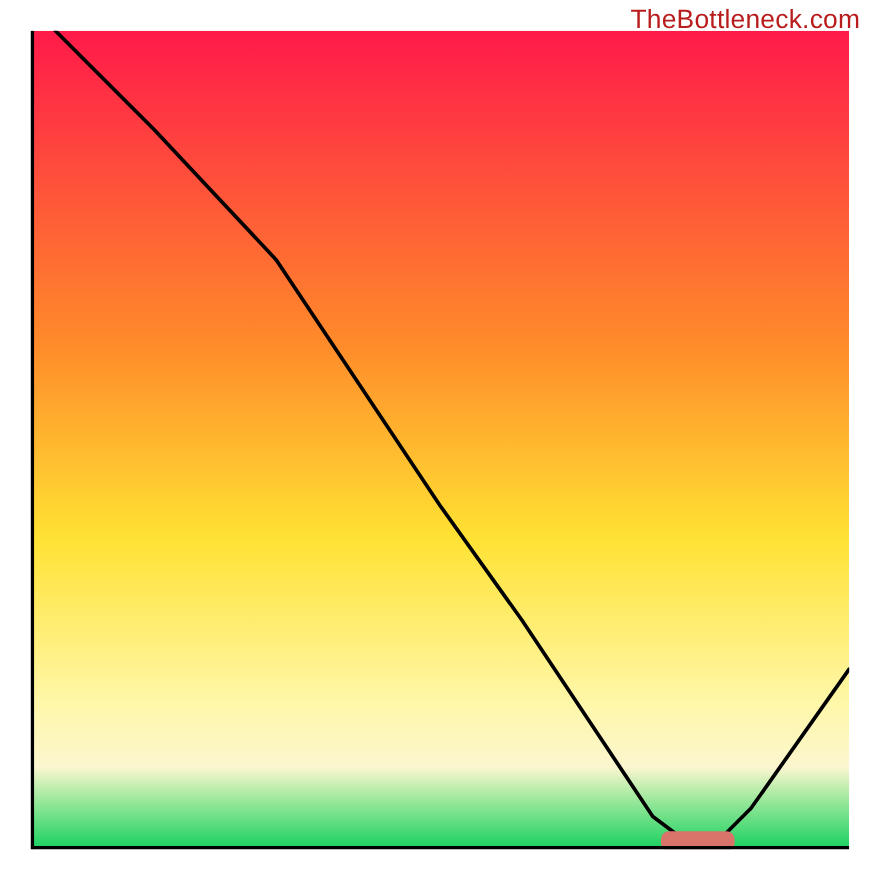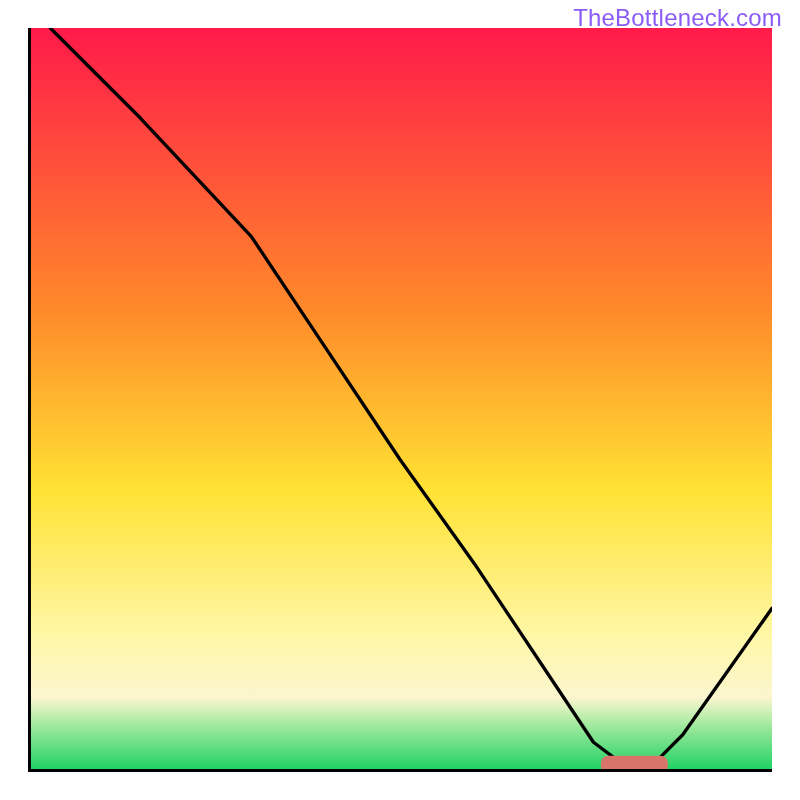--- a/index.html
+++ b/index.html
@@ -13,21 +13,21 @@
   }
   .container {
     position: relative;
     width: 800px;
     height: 800px;
   }
   .watermark {
     position: absolute;
     top: 4px;
     right: 18px;
-    color: #8b5cf6;
+    color: #b91c1c;
     font-size: 24px;
     font-weight: 400;
     letter-spacing: 0.2px;
     z-index: 10;
   }
   .plot {
     position: absolute;
     left: 28px;
     top: 28px;
     width: 744px;

